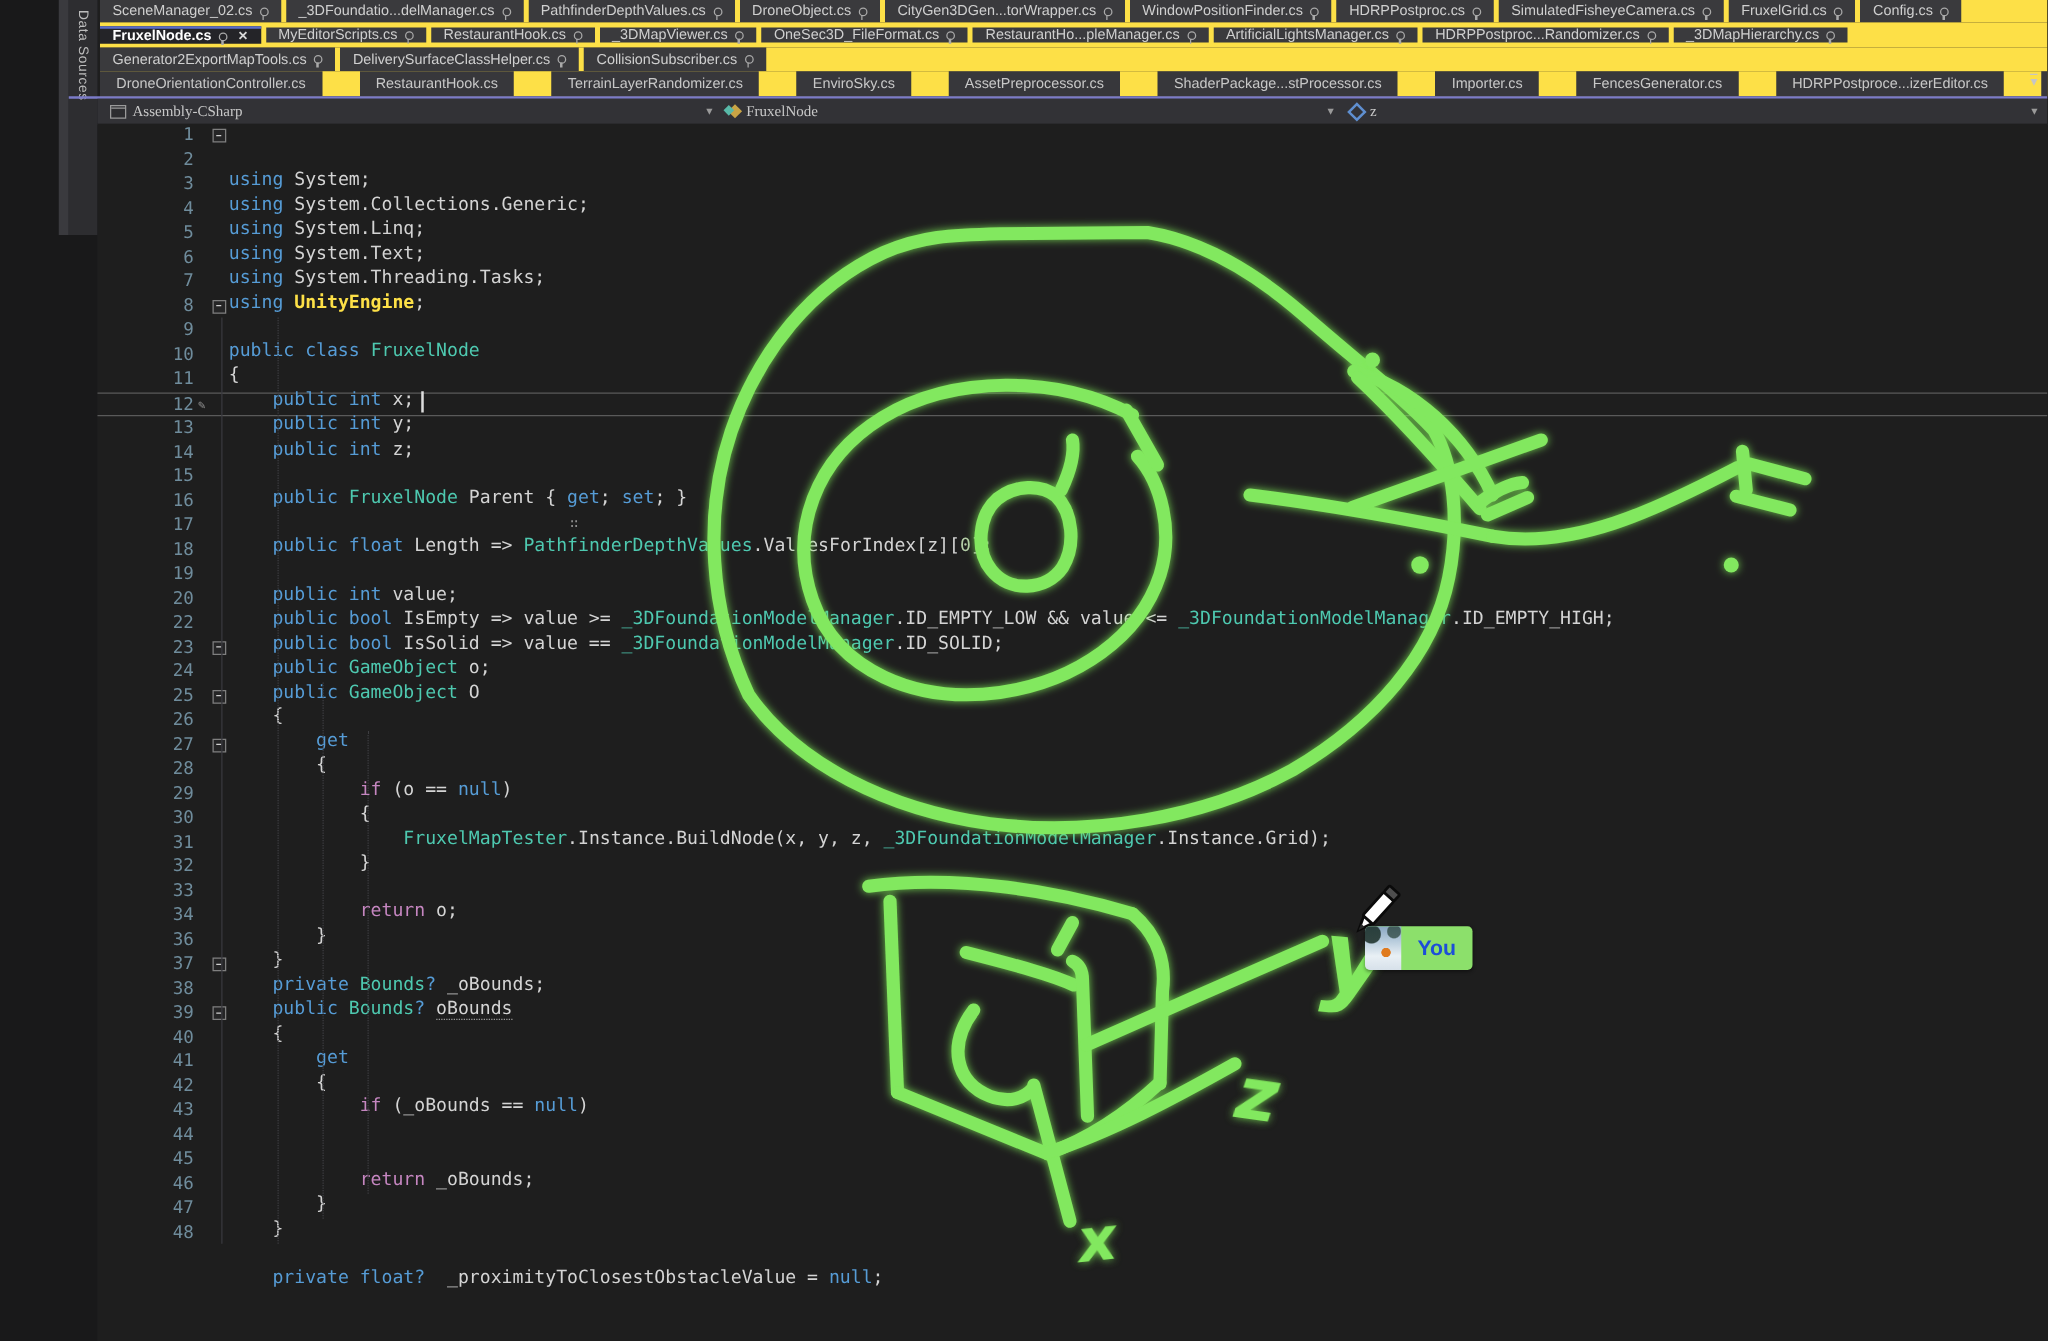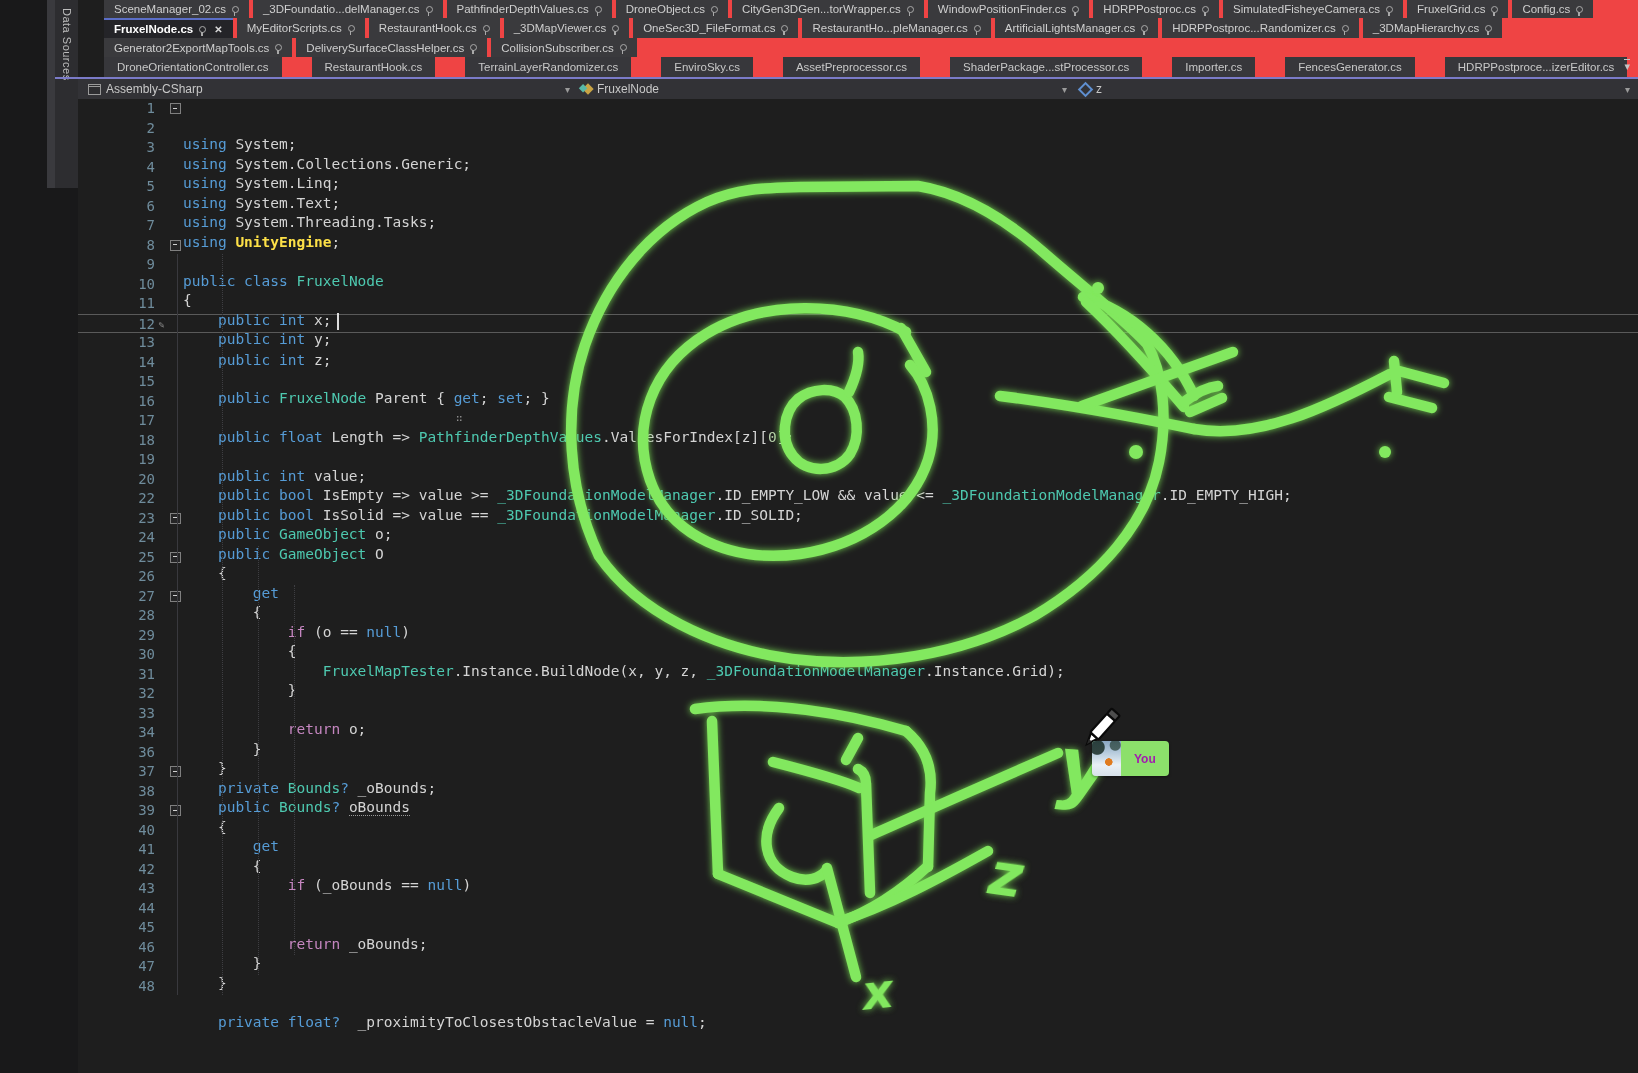--- a/index.html
+++ b/index.html
@@ -7,39 +7,39 @@
        font-family:"Liberation Sans",sans-serif;-webkit-font-smoothing:antialiased;}
 
   
   .left-rail{position:absolute;left:0;top:0;width:78px;height:1073px;background:#19191a;}
   .rail-scroll{position:absolute;left:47px;top:0;width:8px;height:188px;background:#3a3a3e;}
   .vert-tab{position:absolute;left:55px;top:0;width:23px;height:188px;background:#2d2d30;
             display:flex;align-items:flex-start;justify-content:center;}
   .vert-tab span{writing-mode:vertical-rl;font-size:11px;color:#bdbdbd;padding-top:8px;letter-spacing:.5px;}
 
   
-  .tabrow{position:absolute;left:80px;right:0;display:flex;gap:4px;background:#ef4444;align-items:stretch;margin-left:24px;}
+  .tabrow{position:absolute;left:80px;right:0;display:flex;gap:4px;background:#fde047;align-items:stretch;}
   #tabrow-0{top:0;height:18px;}
-  #tabrow-1{top:18px;height:20px;}
+  #tabrow-1{top:18px;height:20px;align-items:center;}
   #tabrow-2{top:38px;height:19px;}
   #tabrow-3{top:57px;height:20px;gap:30px;}
   .tab{display:flex;align-items:center;gap:6px;background:#3a3a3d;color:#cfcfcf;
        padding:0 10px;font-size:11.5px;white-space:nowrap;cursor:default;}
   .tab.alt{background:#37373b;color:#c8c8c8;padding:0 13px;}
   .tab.active{background:#242428;color:#ffffff;font-weight:bold;border-top:2px solid #5b6ec7;}
   .tab-label{pointer-events:none;}
   .pin{width:5px;height:5px;border:1.5px solid #a9a9a9;border-radius:50%;position:relative;flex:0 0 auto;}
   .pin::after{content:"";position:absolute;left:1px;top:5px;width:1.5px;height:4px;background:#a9a9a9;}
   .close{font-size:10px;color:#d9d9d9;margin-left:2px;}
   .purple-rule{position:absolute;left:55px;right:0;top:77px;height:2px;background:#7b7bc8;}
   .overflow-caret{position:absolute;right:8px;top:59px;color:#c5c5c5;font-size:11px;border-top:1px solid #c5c5c5;line-height:13px;}
 
   
   .navbar{position:absolute;left:78px;right:0;top:79px;height:20px;background:#323236;border-bottom:1px solid #2a2a2c;}
-  .nav-item{position:absolute;top:0;height:20px;display:flex;align-items:center;gap:5px;color:#c8c8c8;font-size:12px;}
+  .nav-item{position:absolute;top:0;height:20px;display:flex;align-items:center;gap:5px;color:#c8c8c8;font-size:12px;font-family:Liberation Serif, serif;}
   .proj-icon{width:11px;height:9px;border:1px solid #9a9a9a;position:relative;background:#2d2d30;}
   .proj-icon::before{content:"";position:absolute;left:0;top:1.5px;width:100%;height:1px;background:#9a9a9a;}
   .class-icon{width:8px;height:8px;background:#c9a445;transform:rotate(45deg);position:relative;}
   .class-icon::after{content:"";position:absolute;left:-3px;top:4px;width:6px;height:6px;background:#58b9a8;}
   .field-icon{width:7px;height:7px;border:2px solid #5f8fd0;transform:rotate(45deg);}
   .nav-caret{color:#9a9a9a;font-size:10px;}
 
   
   .editor{position:absolute;left:78px;right:0;top:99px;bottom:0;background:#1e1e1e;}
   .code-line{display:flex;height:19.5px;line-height:19.5px;
@@ -63,21 +63,21 @@
   
   .overlay{position:absolute;left:0;top:0;width:1638px;height:1073px;pointer-events:none;}
   .you-label{position:absolute;left:1092px;top:741px;height:35px;display:flex;align-items:center;
              background:#8ce06b;border-radius:4px;overflow:hidden;box-shadow:0 1px 3px rgba(0,0,0,.4);}
   .you-avatar{width:29px;height:35px;flex:0 0 auto;
       background:
         radial-gradient(circle at 58% 60%, #e07b1e 0 3.5px, rgba(224,123,30,0) 4px),
         radial-gradient(circle at 18% 18%, rgba(25,45,38,.85) 0 7px, rgba(25,45,38,0) 8px),
         radial-gradient(circle at 80% 12%, rgba(35,60,50,.7) 0 5px, rgba(35,60,50,0) 6px),
         linear-gradient(180deg,#89a6c2 0%,#b9cddd 35%,#e9f0f5 68%,#d7e1ea 100%);}
-  .you-text{padding:0 13px;font-size:12px;font-weight:bold;color:#a21caf;}
+  .you-text{padding:0 13px;font-size:17px;font-weight:bold;color:#1d4ed8;}
 </style>
 </head>
 <body>
 
 <div class="left-rail">
   <div class="rail-scroll"></div>
   <div class="vert-tab">
     <span>Data Sources</span>
   </div>
 </div>

